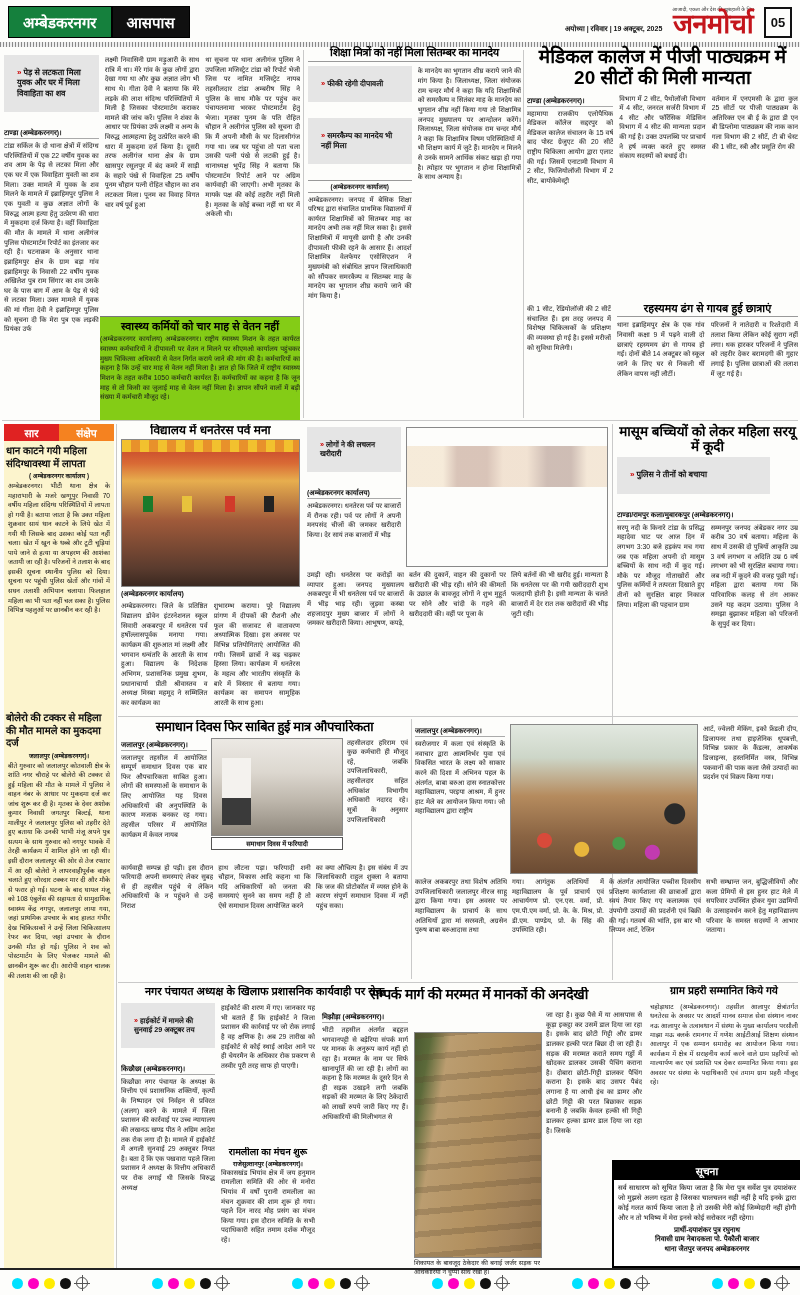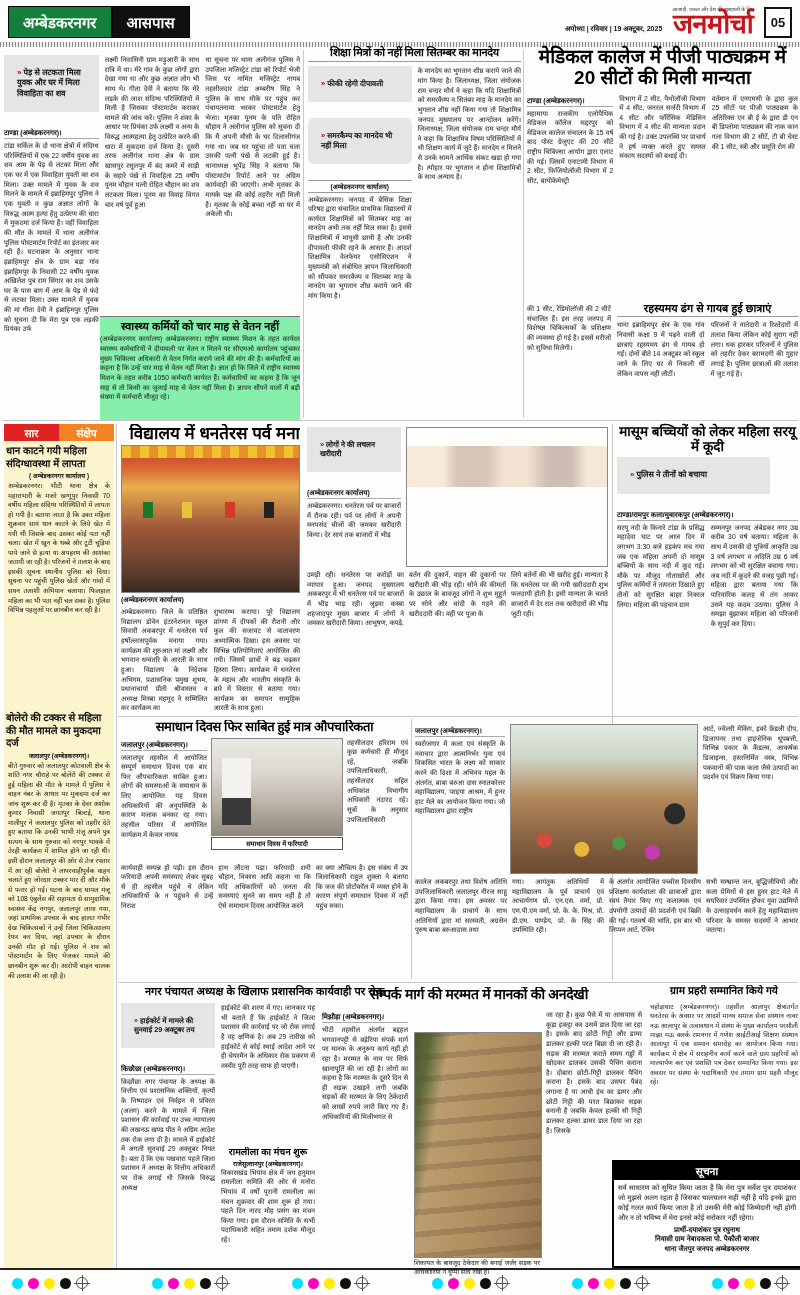--- a/index.html
+++ b/index.html
@@ -109,31 +109,31 @@
     </div>
     <div>
         <div class="body-txt" style="height:258px;">लक्ष्मी निवासिनी ग्राम मड़ुआरी के साथ रात्रि में था। मेरे गांव के कुछ लोगों द्वारा देखा गया था और कुछ अज्ञात लोग भी साथ थे। गीता देवी ने बताया कि मेरे लड़के की लाश संदिग्ध परिस्थितियों में मिली है जिसका पोस्टमार्टम कराकर मामले की जांच करें। पुलिस ने शंका के आधार पर प्रियंका उर्फ लक्ष्मी व अन्य के विरुद्ध आत्महत्या हेतु उत्प्रेरित करने की धारा में मुकदमा दर्ज किया है। दूसरी तरफ अलीगंज थाना क्षेत्र के ग्राम खासपुर रसूलपुर में बंद कमरे में साड़ी के सहारे पंखे से विवाहिता 25 वर्षीय पूनम चौहान पत्नी रोहित चौहान का शव लटकता मिला। पूनम का विवाह विगत चार वर्ष पूर्व हुआ</div>
       </div>
     <div>
         <div class="body-txt" style="height:258px;">था सूचना पर थाना अलीगंज पुलिस ने उपजिला मजिस्ट्रेट टांडा को रिपोर्ट भेजी जिस पर नामित मजिस्ट्रेट नायब तहसीलदार टांडा अम्बरीष सिंह ने पुलिस के साथ मौके पर पहुंच कर पंचायतनामा भरकर पोस्टमार्टम हेतु भेजा। मृतका पूनम के पति रोहित चौहान ने अलीगंज पुलिस को सूचना दी कि मैं अपनी मौसी के घर दिलासीगंज गया था। जब घर पहुंचा तो पता चला उसकी पत्नी पंखे से लटकी हुई है। थानाध्यक्ष भूपेंद्र सिंह ने बताया कि पोस्टमार्टम रिपोर्ट आने पर अग्रिम कार्यवाही की जाएगी। अभी मृतका के मायके पक्ष की कोई तहरीर नहीं मिली है। मृतका के कोई बच्चा नहीं था घर में अकेली थी।</div>
       </div>
   </div>
 </div>
 
-<div class="abs" style="left:100px;top:316px;width:200px;height:104px;background:#86efac;">
+<div class="abs" style="left:100px;top:316px;width:200px;height:104px;background:#84cc16;">
   <div class="hl" style="font-size:11px;border-top:1px solid #777;padding-top:3px;">स्वास्थ्य कर्मियों को चार माह से वेतन नहीं</div>
   <div class="body-txt" style="height:80px;margin-top:2px;">(अम्बेडकरनगर कार्यालय) अम्बेडकरनगर। राष्ट्रीय स्वास्थ्य मिशन के तहत कार्यरत स्वास्थ्य कर्मचारियों ने दीपावली पर वेतन न मिलने पर सीएमओ कार्यालय पहुंचकर मुख्य चिकित्सा अधिकारी से वेतन निर्गत कराये जाने की मांग की है। कर्मचारियों का कहना है कि उन्हें चार माह से वेतन नहीं मिला है। ज्ञात हो कि जिले में राष्ट्रीय स्वास्थ्य मिशन के तहत करीब 1050 कर्मचारी कार्यरत हैं। कर्मचारियों का कहना है कि जून माह से तो किसी का जुलाई माह से वेतन नहीं मिला है। ज्ञापन सौंपने वालों में बड़ी संख्या में कर्मचारी मौजूद रहे।</div>
 </div>
 
 <div class="abs" style="left:308px;top:46px;width:213px;">
   <div class="hl nw" style="font-size:11px;letter-spacing:-0.3px;border-bottom:1px solid #999;padding-bottom:3px;">शिक्षा मित्रों को नहीं  मिला सितम्बर का मानदेय</div>
   <div class="cols" style="margin-top:4px;height:330px;">
     <div>
       <div class="kicker" style="font-size:7.5px;"><span class="arrow">»</span><span>फीकी रहेगी दीपावली</span></div>
-      <div class="kicker" style="font-size:7.5px;border-radius:6px;"><span class="arrow">»</span><span>समरकैम्प का मानदेय भी नहीं मिला</span></div>
+      <div class="kicker" style="font-size:7.5px;"><span class="arrow">»</span><span>समरकैम्प का मानदेय भी नहीं मिला</span></div>
       <div class="dlc">(अम्बेडकरनगर कार्यालय)</div>
       <div class="body-txt" style="height:230px;">अम्बेडकरनगर। जनपद में बेसिक शिक्षा परिषद द्वारा संचालित प्राथमिक विद्यालयों में कार्यरत शिक्षामित्रों को सितम्बर माह का मानदेय अभी तक नहीं मिल सका है। इससे शिक्षामित्रों में मायूसी छायी है और उनकी दीपावली फीकी रहने के आसार हैं। आदर्श शिक्षामित्र वेलफेयर एसोसिएशन ने मुख्यमंत्री को संबोधित ज्ञापन जिलाधिकारी को सौंपकर समरकैम्प व सितम्बर माह के मानदेय का भुगतान शीघ्र कराये जाने की मांग किया है।</div>
     </div>
     <div>
         <div class="body-txt" style="height:330px;">के मानदेय का भुगतान शीघ्र कराये जाने की मांग किया है। जिलाध्यक्ष, जिला संयोजक राम चन्दर मौर्य ने कहा कि यदि शिक्षामित्रों को समरकैम्प व सितंबर माह के मानदेय का भुगतान शीघ्र नहीं किया गया तो शिक्षामित्र जनपद मुख्यालय पर आन्दोलन करेंगे। जिलाध्यक्ष, जिला संयोजक राम चन्दर मौर्य ने कहा कि शिक्षामित्र विषम परिस्थितियों में भी शिक्षण कार्य में जुटे हैं। मानदेय न मिलने से उनके सामने आर्थिक संकट खड़ा हो गया है। त्योहार पर भुगतान न होना शिक्षामित्रों के साथ अन्याय है।</div>
       </div>
   </div>
 </div>
 
 <div class="abs" style="left:527px;top:46px;width:271px;">
@@ -172,21 +172,21 @@
   </div>
   <div class="rh">धान काटने गयी महिला संदिग्धावस्था में लापता</div>
   <div class="rdl">( अम्बेडकरनगर कार्यालय )</div>
   <div class="rb" style="height:225px;">अम्बेडकरनगर। भीटी थाना क्षेत्र के महाराभारी के मजरे खग्गूपुर निवासी 70 वर्षीय महिला संदिग्ध परिस्थितियों में लापता हो गयी है। बताया जाता है कि उक्त महिला शुक्रवार सायं धान काटने के लिये खेत में गयी थी जिसके बाद उसका कोई पता नहीं चला। खेत में खून के धब्बे और टूटी चूड़ियां पाये जाने से हत्या या अपहरण की आशंका जतायी जा रही है। परिजनों ने तलाश के बाद इसकी सूचना स्थानीय पुलिस को दिया। सूचना पर पहुंची पुलिस खेतों और गांवों में सघन तलाशी अभियान चलाया। फिलहाल महिला का भी पता नहीं चल सका है। पुलिस विभिन्न पहलुओं पर छानबीन कर रही है।</div>
   <div class="rh" style="margin-top:6px;">बोलेरो की टक्कर से महिला की मौत मामले का मुकदमा दर्ज</div>
   <div class="rdl">जलालपुर (अम्बेडकरनगर)।</div>
   <div class="rb" style="height:520px;">बीते गुरुवार को जलालपुर कोतवाली क्षेत्र के शांति नगर चौराहे पर बोलेरो की टक्कर से हुई महिला की मौत के मामले में पुलिस ने वाहन नंबर के आधार पर मुकदमा दर्ज कर जांच शुरू कर दी है। मृतका के देवर अशोक कुमार निवासी जगतपुर बिल्टई, थाना मालीपुर ने जलालपुर पुलिस को तहरीर देते हुए बताया कि उनकी भाभी मंजू अपने पुत्र सत्यम के साथ गुरुवार को नगपुर भावके में तेरही कार्यक्रम में शामिल होने जा रही थी। इसी दौरान जलालपुर की ओर से तेज रफ्तार में आ रही बोलेरो ने लापरवाहीपूर्वक वाहन चलाते हुए जोरदार टक्कर मार दी और मौके से फरार हो गई। घटना के बाद घायल मंजू को 108 एंबुलेंस की सहायता से सामुदायिक स्वास्थ्य केंद्र नगपुर, जलालपुर लाया गया, जहां प्राथमिक उपचार के बाद हालत गंभीर देख चिकित्सकों ने उन्हें जिला चिकित्सालय रेफर कर दिया, जहां उपचार के दौरान उनकी मौत हो गई। पुलिस ने शव को पोस्टमार्टम के लिए भेजकर मामले की छानबीन शुरू कर दी। आरोपी वाहन चालक की तलाश की जा रही है।</div>
 </div>
 
 <div class="abs" style="left:121px;top:424px;width:179px;">
-  <div class="hl nw" style="font-size:17px;text-align:right;">विद्यालय में धनतेरस पर्व मना</div>
+  <div class="hl nw" style="font-size:12px;">विद्यालय में धनतेरस पर्व मना</div>
   <div class="photo photo-school" style="height:146px;margin-top:2px;">
     <div class="flag" style="left:12%;background:#1a7a2a;"></div>
     <div class="flag" style="left:34%;background:#e8c23c;"></div>
     <div class="flag" style="left:58%;background:#d13a2a;"></div>
     <div class="flag" style="left:80%;background:#222;"></div>
   </div>
   <div class="dl" style="border-bottom:none;">(अम्बेडकरनगर कार्यालय)</div>
   <div class="cols" style="height:118px;">
     <div>
         <div class="body-txt" style="height:118px;">अम्बेडकरनगर। जिले के प्रतिष्ठित विद्यालय डोवेन इंटरनेशनल स्कूल सिवारी अकबरपुर में धनतेरस पर्व हर्षोल्लासपूर्वक मनाया गया। कार्यक्रम की शुरुआत मां लक्ष्मी और भगवान धन्वंतरि के आरती के साथ हुआ। विद्यालय के निदेशक अभिगम, प्रशासनिक प्रमुख शुभम, प्रधानाचार्या प्रीती श्रीवास्तव व अध्यक्ष मिस्बा महमूद ने सम्मिलित कर कार्यक्रम का</div>

